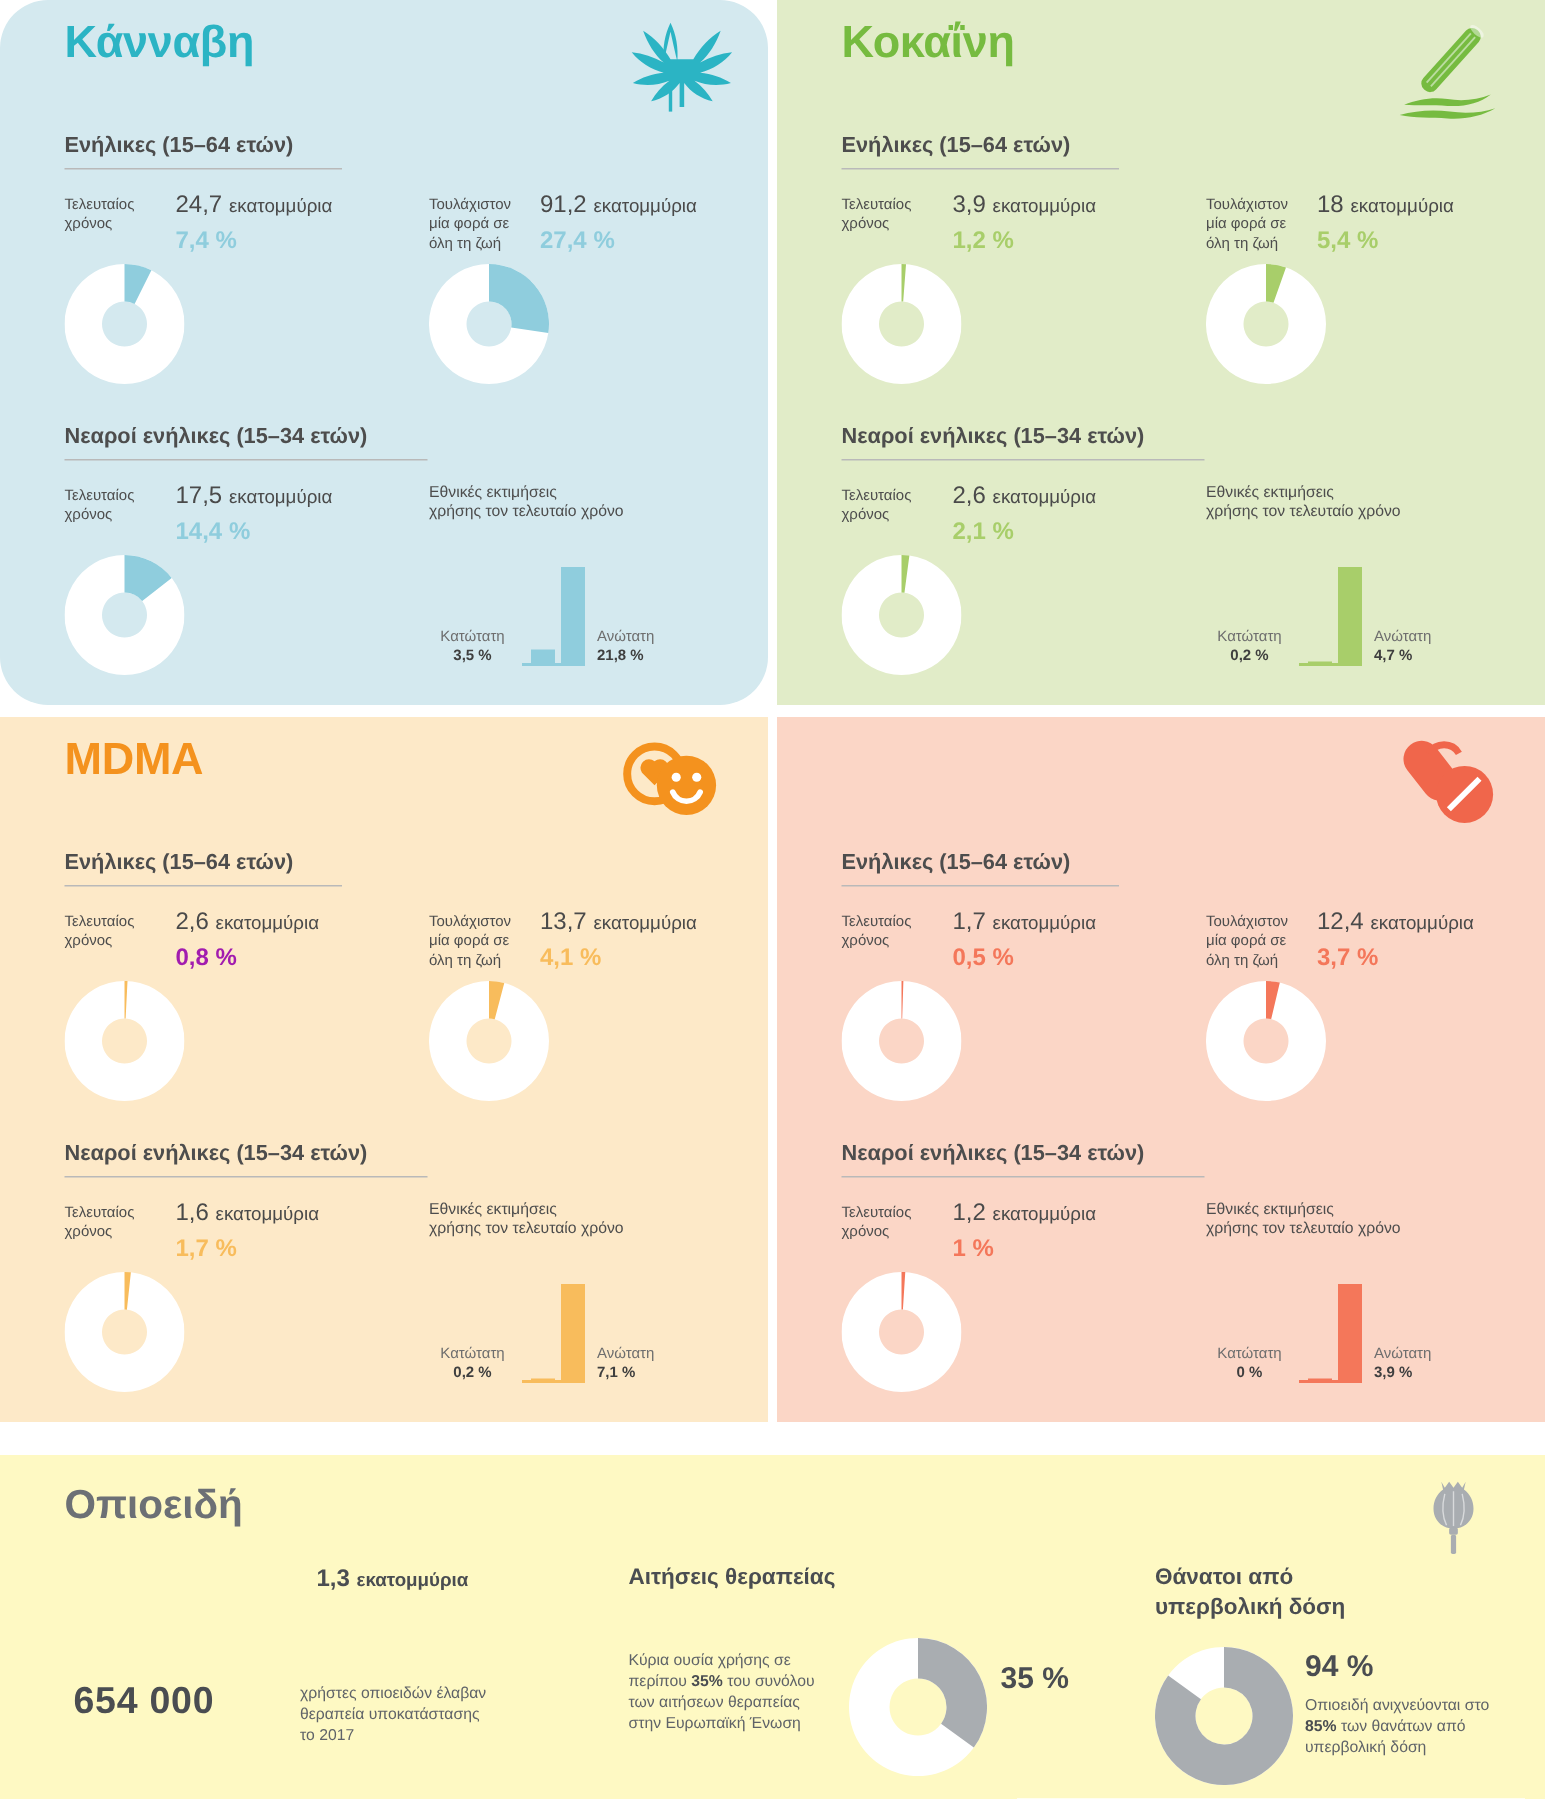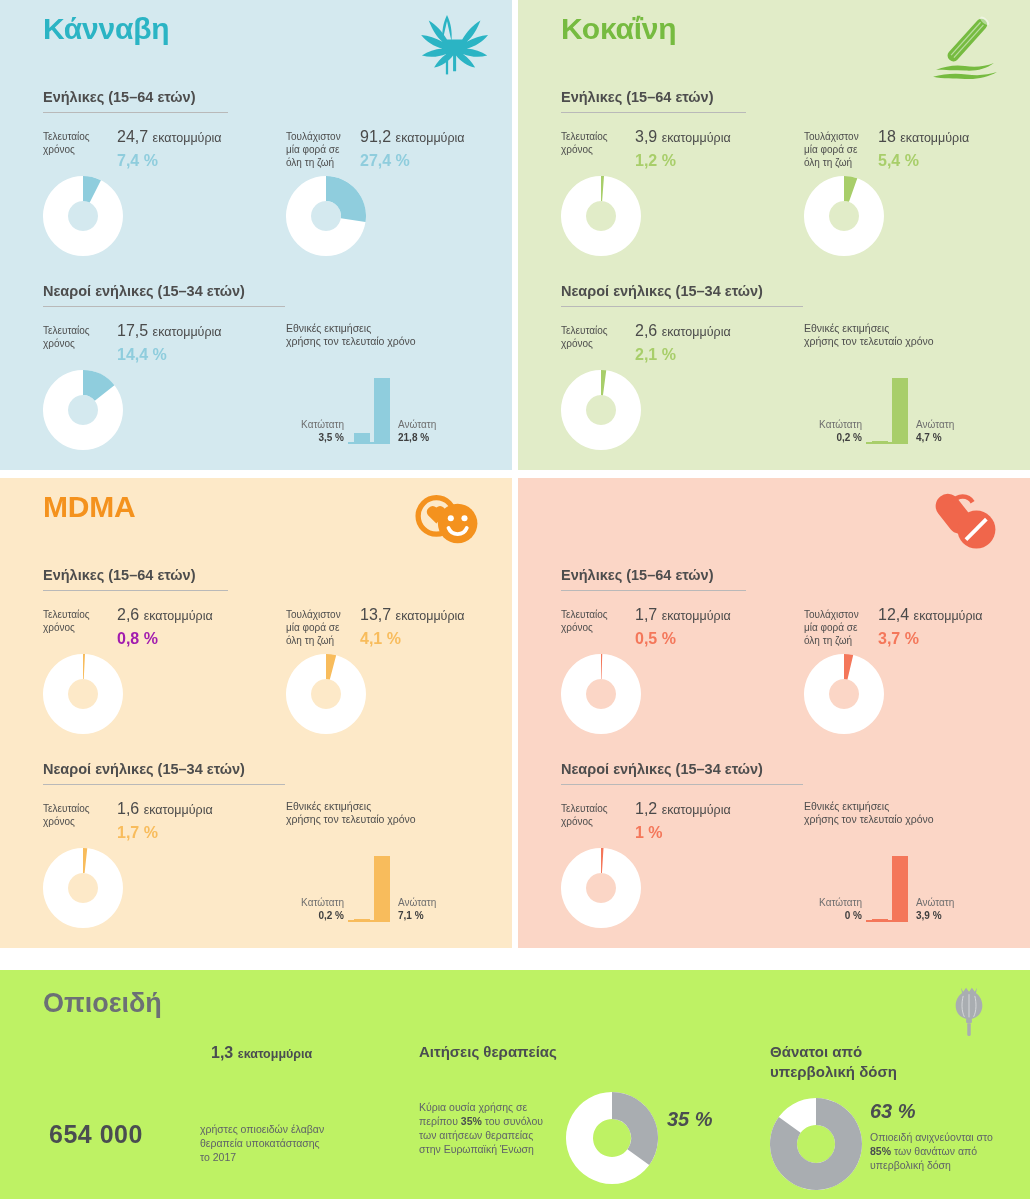--- a/index.html
+++ b/index.html
@@ -7,21 +7,21 @@
     width: 1030px; height: 1199px;
     background: #ffffff;
     font-family: "Liberation Sans", sans-serif;
     overflow: hidden;
   }
   .page { position: relative; width: 1030px; height: 1199px; background:#ffffff; }
 
   
   .grid { position:absolute; left:0; top:0; width:1030px; height:962px; }
   .panel { position:absolute; width:512px; height:470px; }
-  .panel.tl { left:0;   top:0; }
+  .panel.tl { left:0;   top:0;border-radius:32px; }
   .panel.tr { left:518; top:0; }
   .panel.bl { left:0;   top:478px; }
   .panel.br { left:518px; top:478px; }
   .panel.tr { left:518px; }
 
   .panel-inner { position:relative; width:100%; height:100%; }
 
   .drug-title {
     position:absolute; left:43px; top:12px;
     font-size:30px; font-weight:bold; letter-spacing:-0.2px;
@@ -52,37 +52,37 @@
   }
   .donut { position:absolute; left:0; top:48px; }
 
   
   .nat { position:absolute; }
   .nat .nat-caption { font-size:10.5px; color:#4d4d4d; line-height:13px; white-space:pre-line; }
   .nat .barchart { position:absolute; }
   .nat .bar { position:absolute; bottom:0; }
   .nat .baseline { position:absolute; bottom:0; height:2px; }
   .nat .lo, .nat .hi { position:absolute; bottom:0px; font-size:10px; line-height:13px; }
-  .nat .lo { text-align:right; }
+  .nat .lo { text-align:center; }
   .nat .lo .lbl, .nat .hi .lbl { color:#6e6e6e; display:block; }
   .nat .lo .num, .nat .hi .num { color:#3f3f3f; font-weight:bold; display:block; }
 
   
-  .opioids { position:absolute; left:0; top:970px; width:1030px; height:229px; background:#bef264; }
+  .opioids { position:absolute; left:0; top:970px; width:1030px; height:229px; background:#fef9c3; }
   .op-title { position:absolute; left:43px; top:18px; font-size:27px; font-weight:bold; color:#6c7075; }
   .op-icon { position:absolute; left:940px; top:10px; width:58px; height:62px; }
 
   .op-col { position:absolute; top:72px; }
   .op-head { font-size:15px; font-weight:bold; color:#4a4d51; line-height:20px; }
   .op-big { font-size:16px; font-weight:bold; color:#4a4d51; }
   .op-big .unit { font-size:12.5px; }
   .op-note { font-size:10.5px; color:#5f6368; line-height:14px; }
   .op-note b { color:#4a4d51; }
   .op-huge { font-size:25px; font-weight:bold; color:#4a4d51; letter-spacing:0.5px; }
-  .op-pct { font-size:20px; font-weight:bold; color:#4a4d51;font-style:italic; }
+  .op-pct { font-size:20px; font-weight:bold; color:#4a4d51; }
 </style>
 </head>
 <body>
 
 <div class="page">
   <div class="grid" id="grid">
   <div class="panel tl" style="background:#d4e9ef">
    <div class="panel-inner">
     <div class="drug-title" style="color:#2bb4c4">Κάνναβη</div>
     <div class="drug-icon"><svg viewBox="0 0 100 100" width="86" height="76">
@@ -432,20 +432,20 @@
   </div>
 
   <div class="op-col" style="left:770px; width:250px">
     <div class="op-head" style="white-space:pre-line">Θάνατοι από
 υπερβολική δόση</div>
     <div style="position:relative; height:110px; margin-top:16px">
       <div style="position:absolute; left:0; top:0"><svg width="92" height="92" viewBox="0 0 92 92">
     <path d="M46,0 A46,46 0 1,1 45.99,0 Z M46,27 A19,19 0 1,0 46.01,27 Z" fill="#ffffff" fill-rule="evenodd"></path>
     <path d="M46,0 A46,46 0 1,1 8.785218258752415,18.96187839454624 L30.628677106875998,34.83208020644301 A19,19 0 1,0 46,27 Z" fill="#a9adb1"></path>
             </svg></div>
-      <div class="op-pct" style="position:absolute; left:100px; top:2px; white-space:nowrap">63 %</div>
+      <div class="op-pct" style="position:absolute; left:100px; top:2px; white-space:nowrap">94 %</div>
       <div class="op-note" style="position:absolute; left:100px; top:32px; width:160px; white-space:pre-line"><span>Οπιοειδή ανιχνεύονται στο
 </span><b>85%</b><span> των θανάτων από
 υπερβολική δόση</span></div>
     </div>
   </div>
 </div>
 </div>
 
 </body></html>

